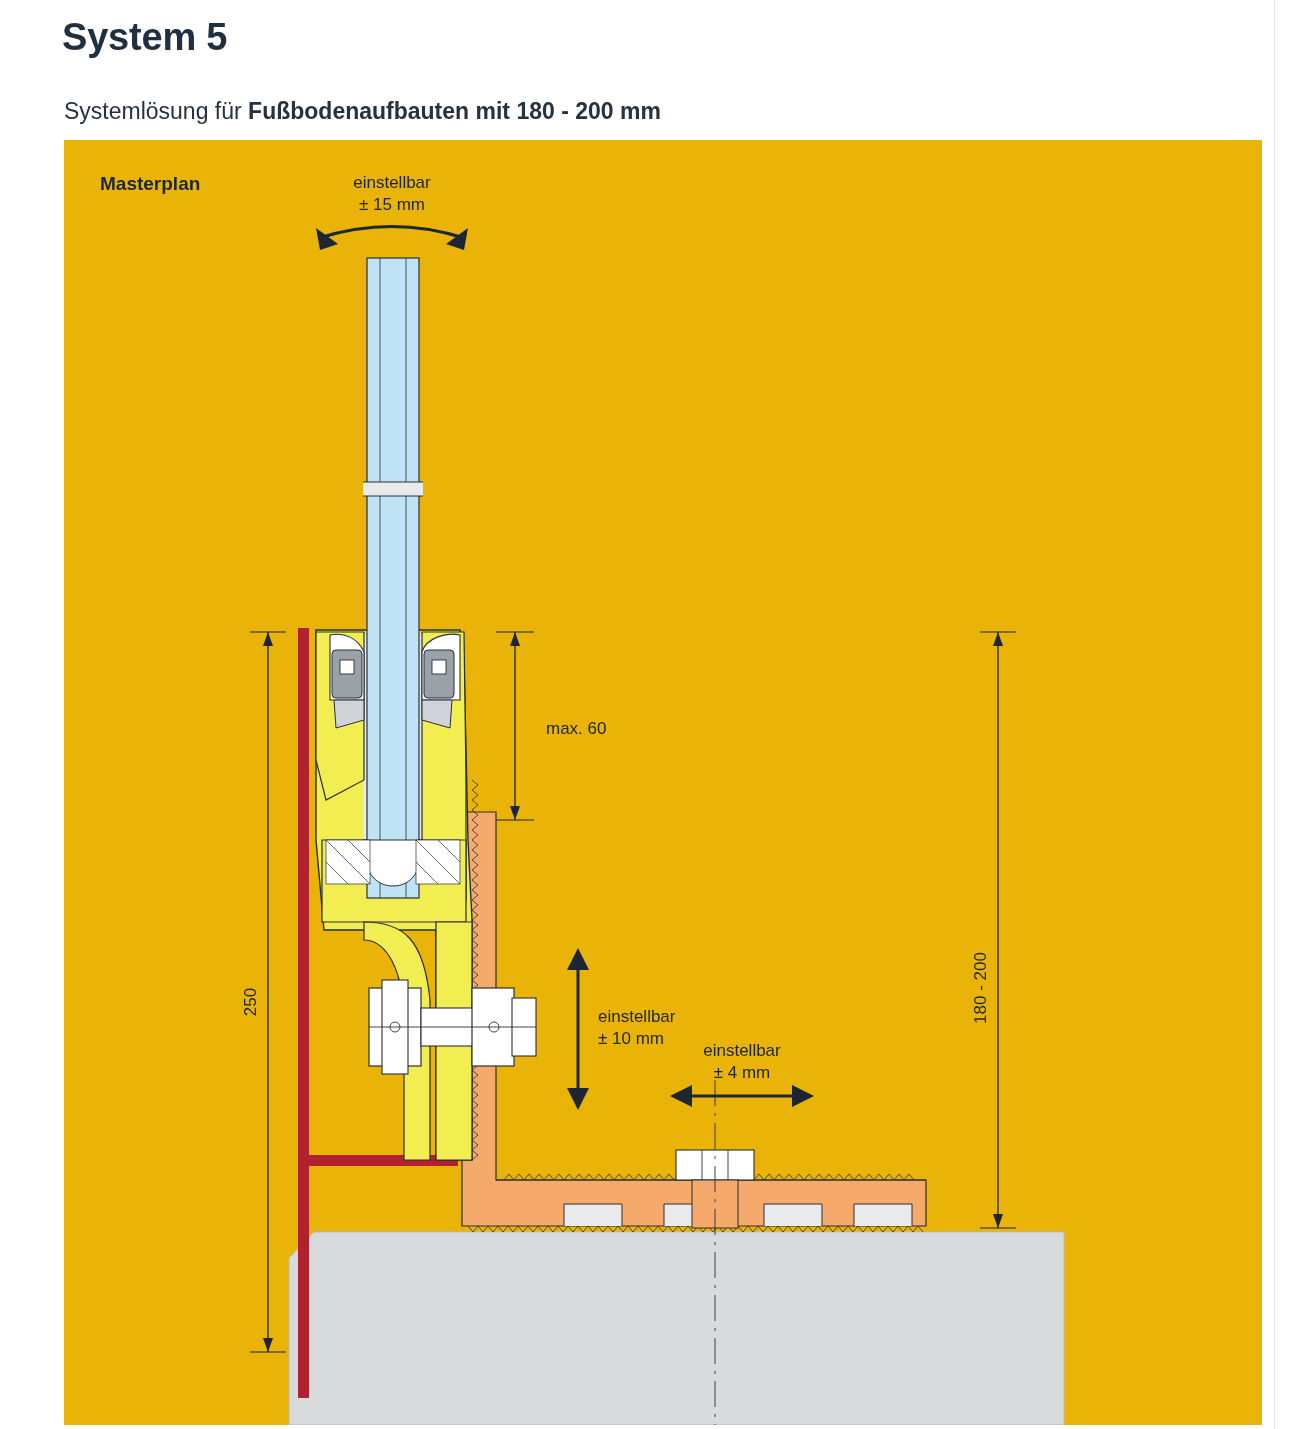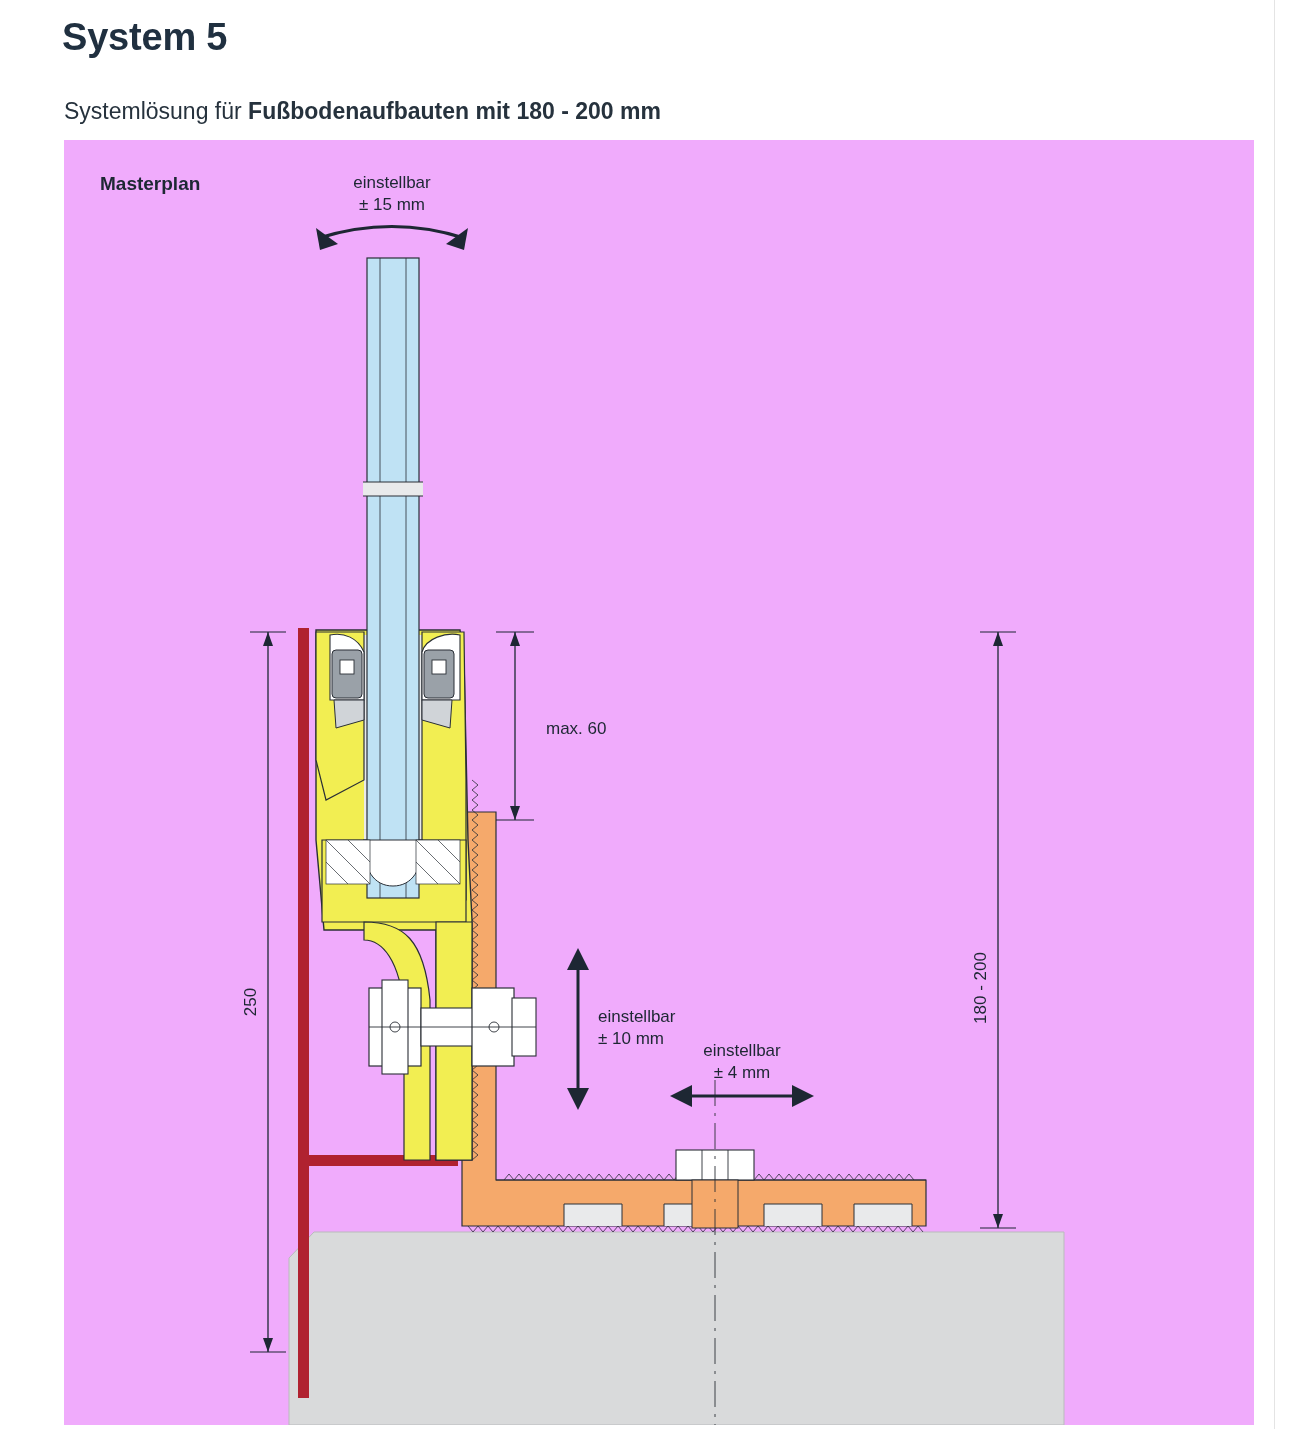--- a/index.html
+++ b/index.html
@@ -49,22 +49,23 @@
     margin-top: 20px;
   }
   .subtitle .bold { font-weight: bold; }
 
   .figure-panel {
     position: absolute;
     left: 64px;
     top: 140px;
     width: 1190px;
     height: 1285px;
-    background: #f0abfc;
+    background: #eab308;
     overflow: hidden;
+    padding-left: 8px;
   }
   .masterplan-label {
     position: absolute;
     left: 36px;
     top: 33px;
     font-size: 19px;
     font-weight: bold;
     color: #1d2733;
   }
   svg.drawing {

